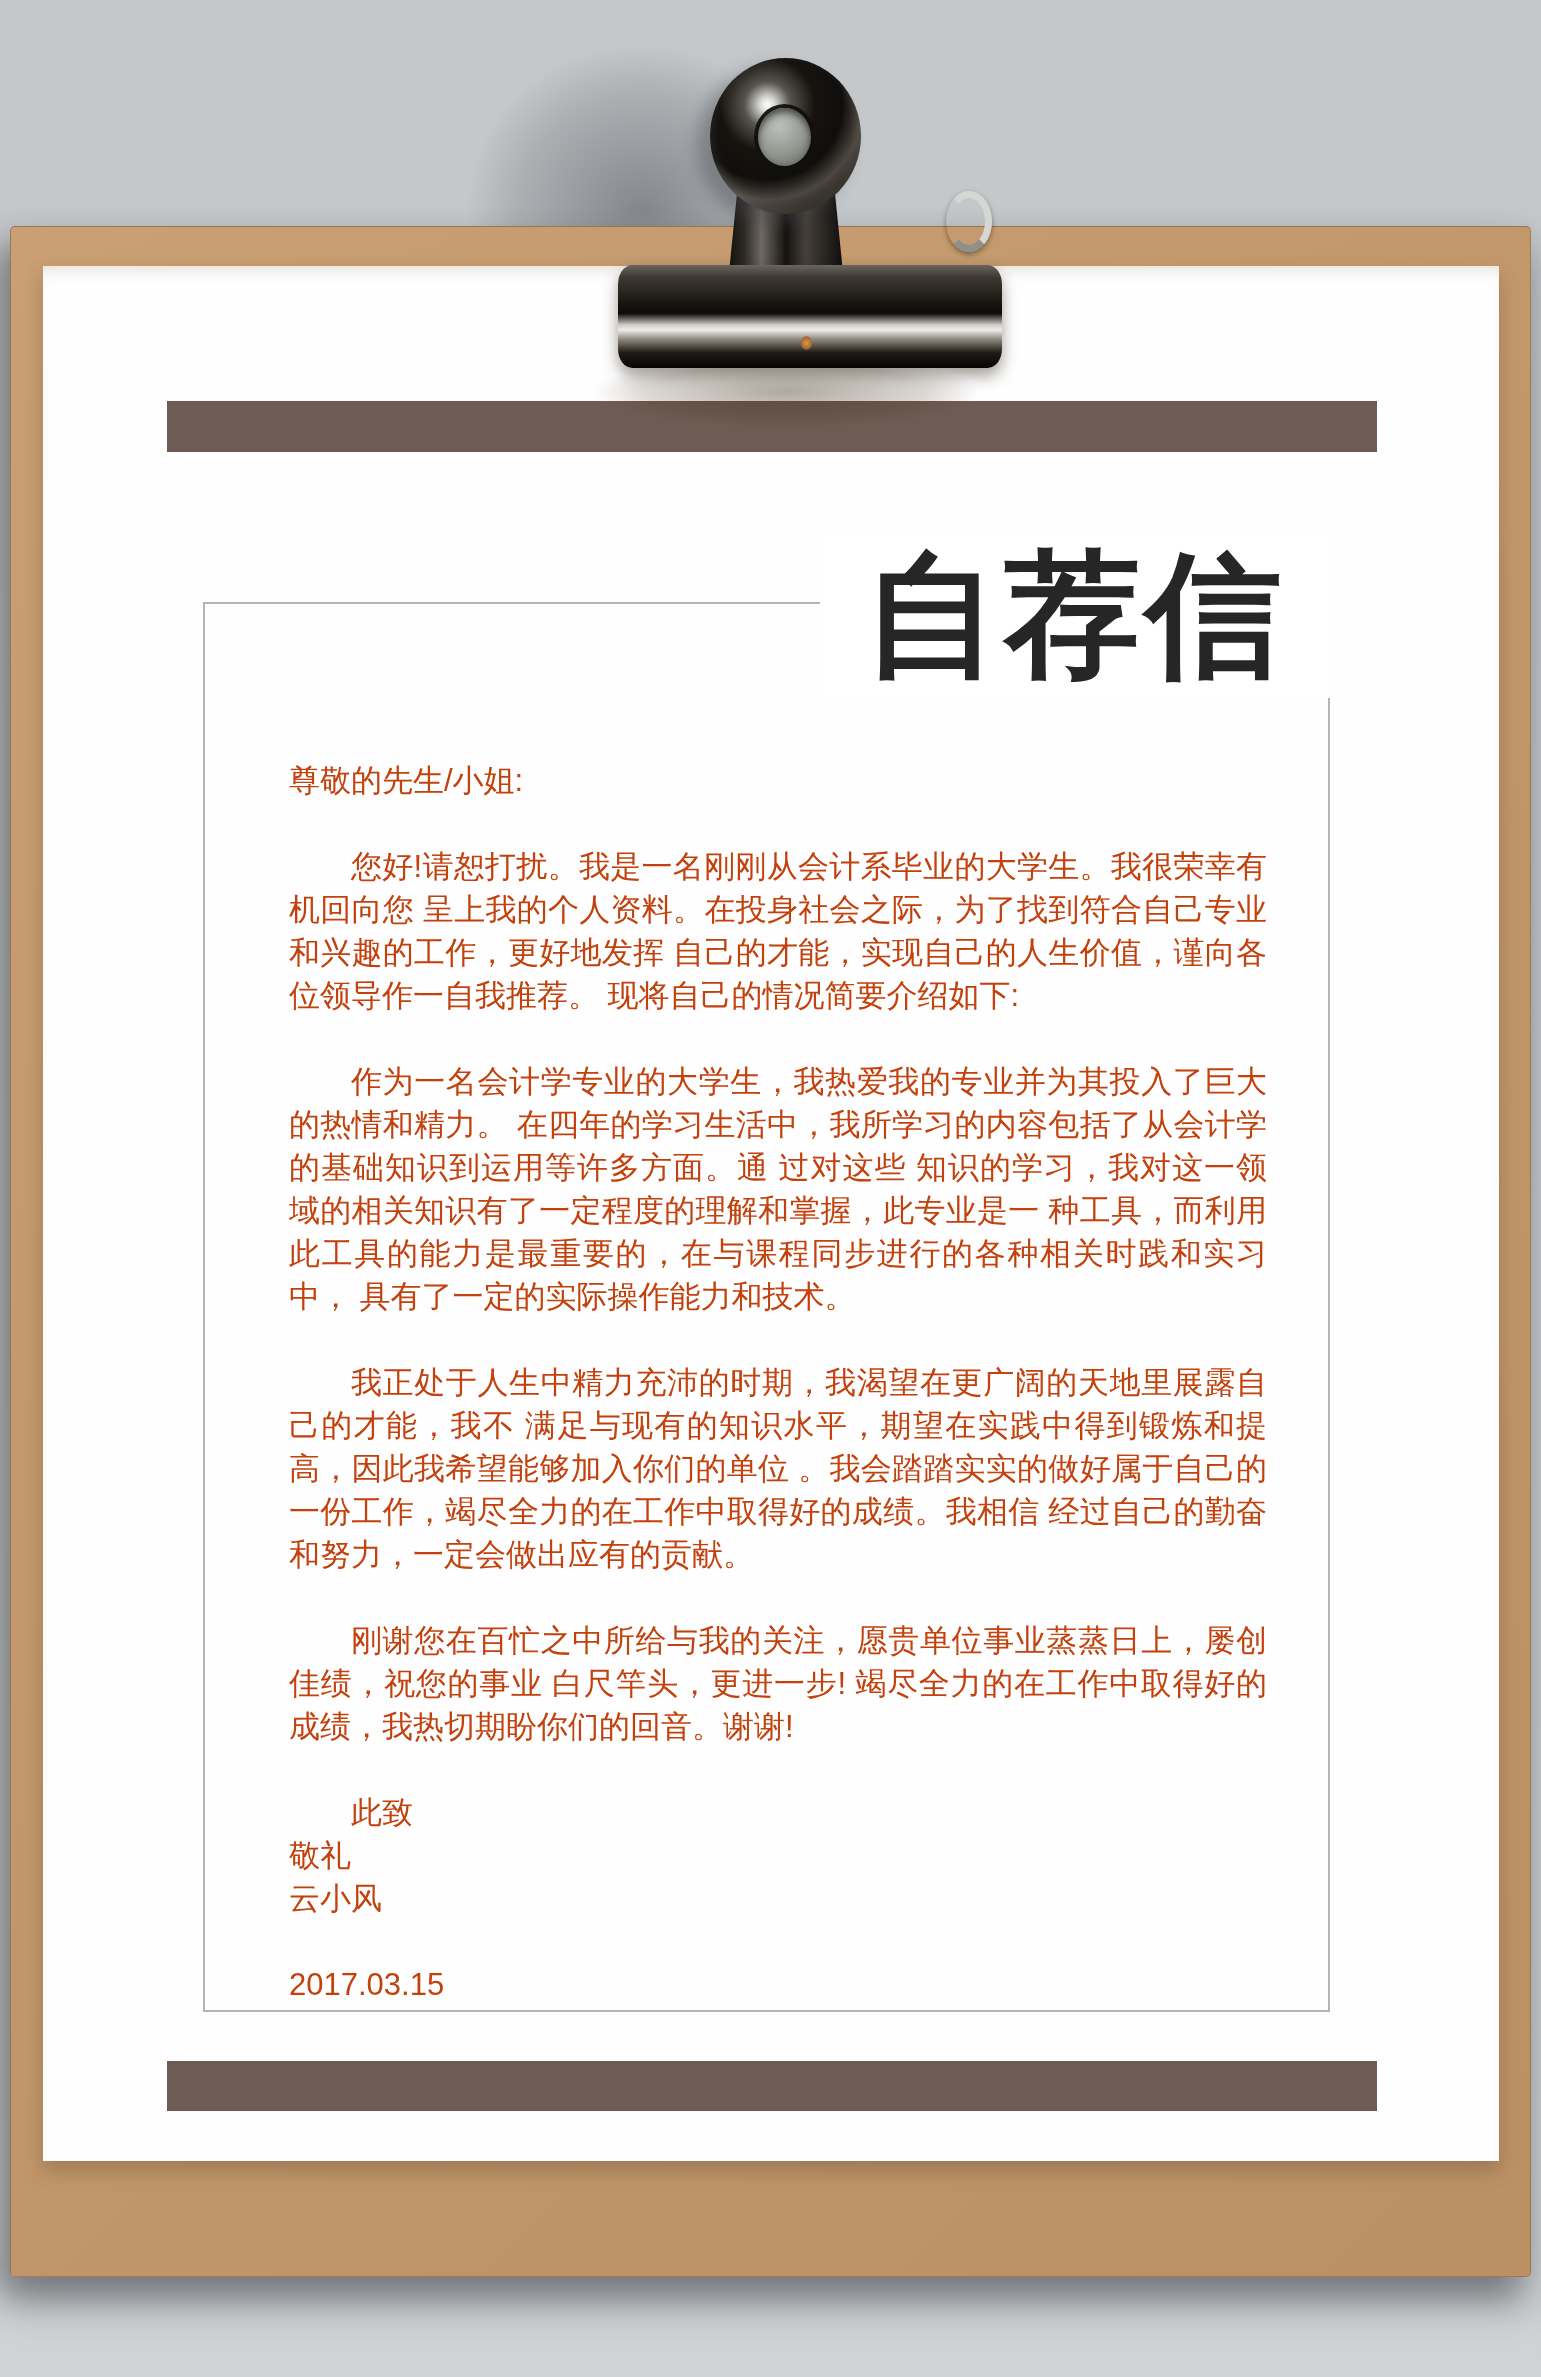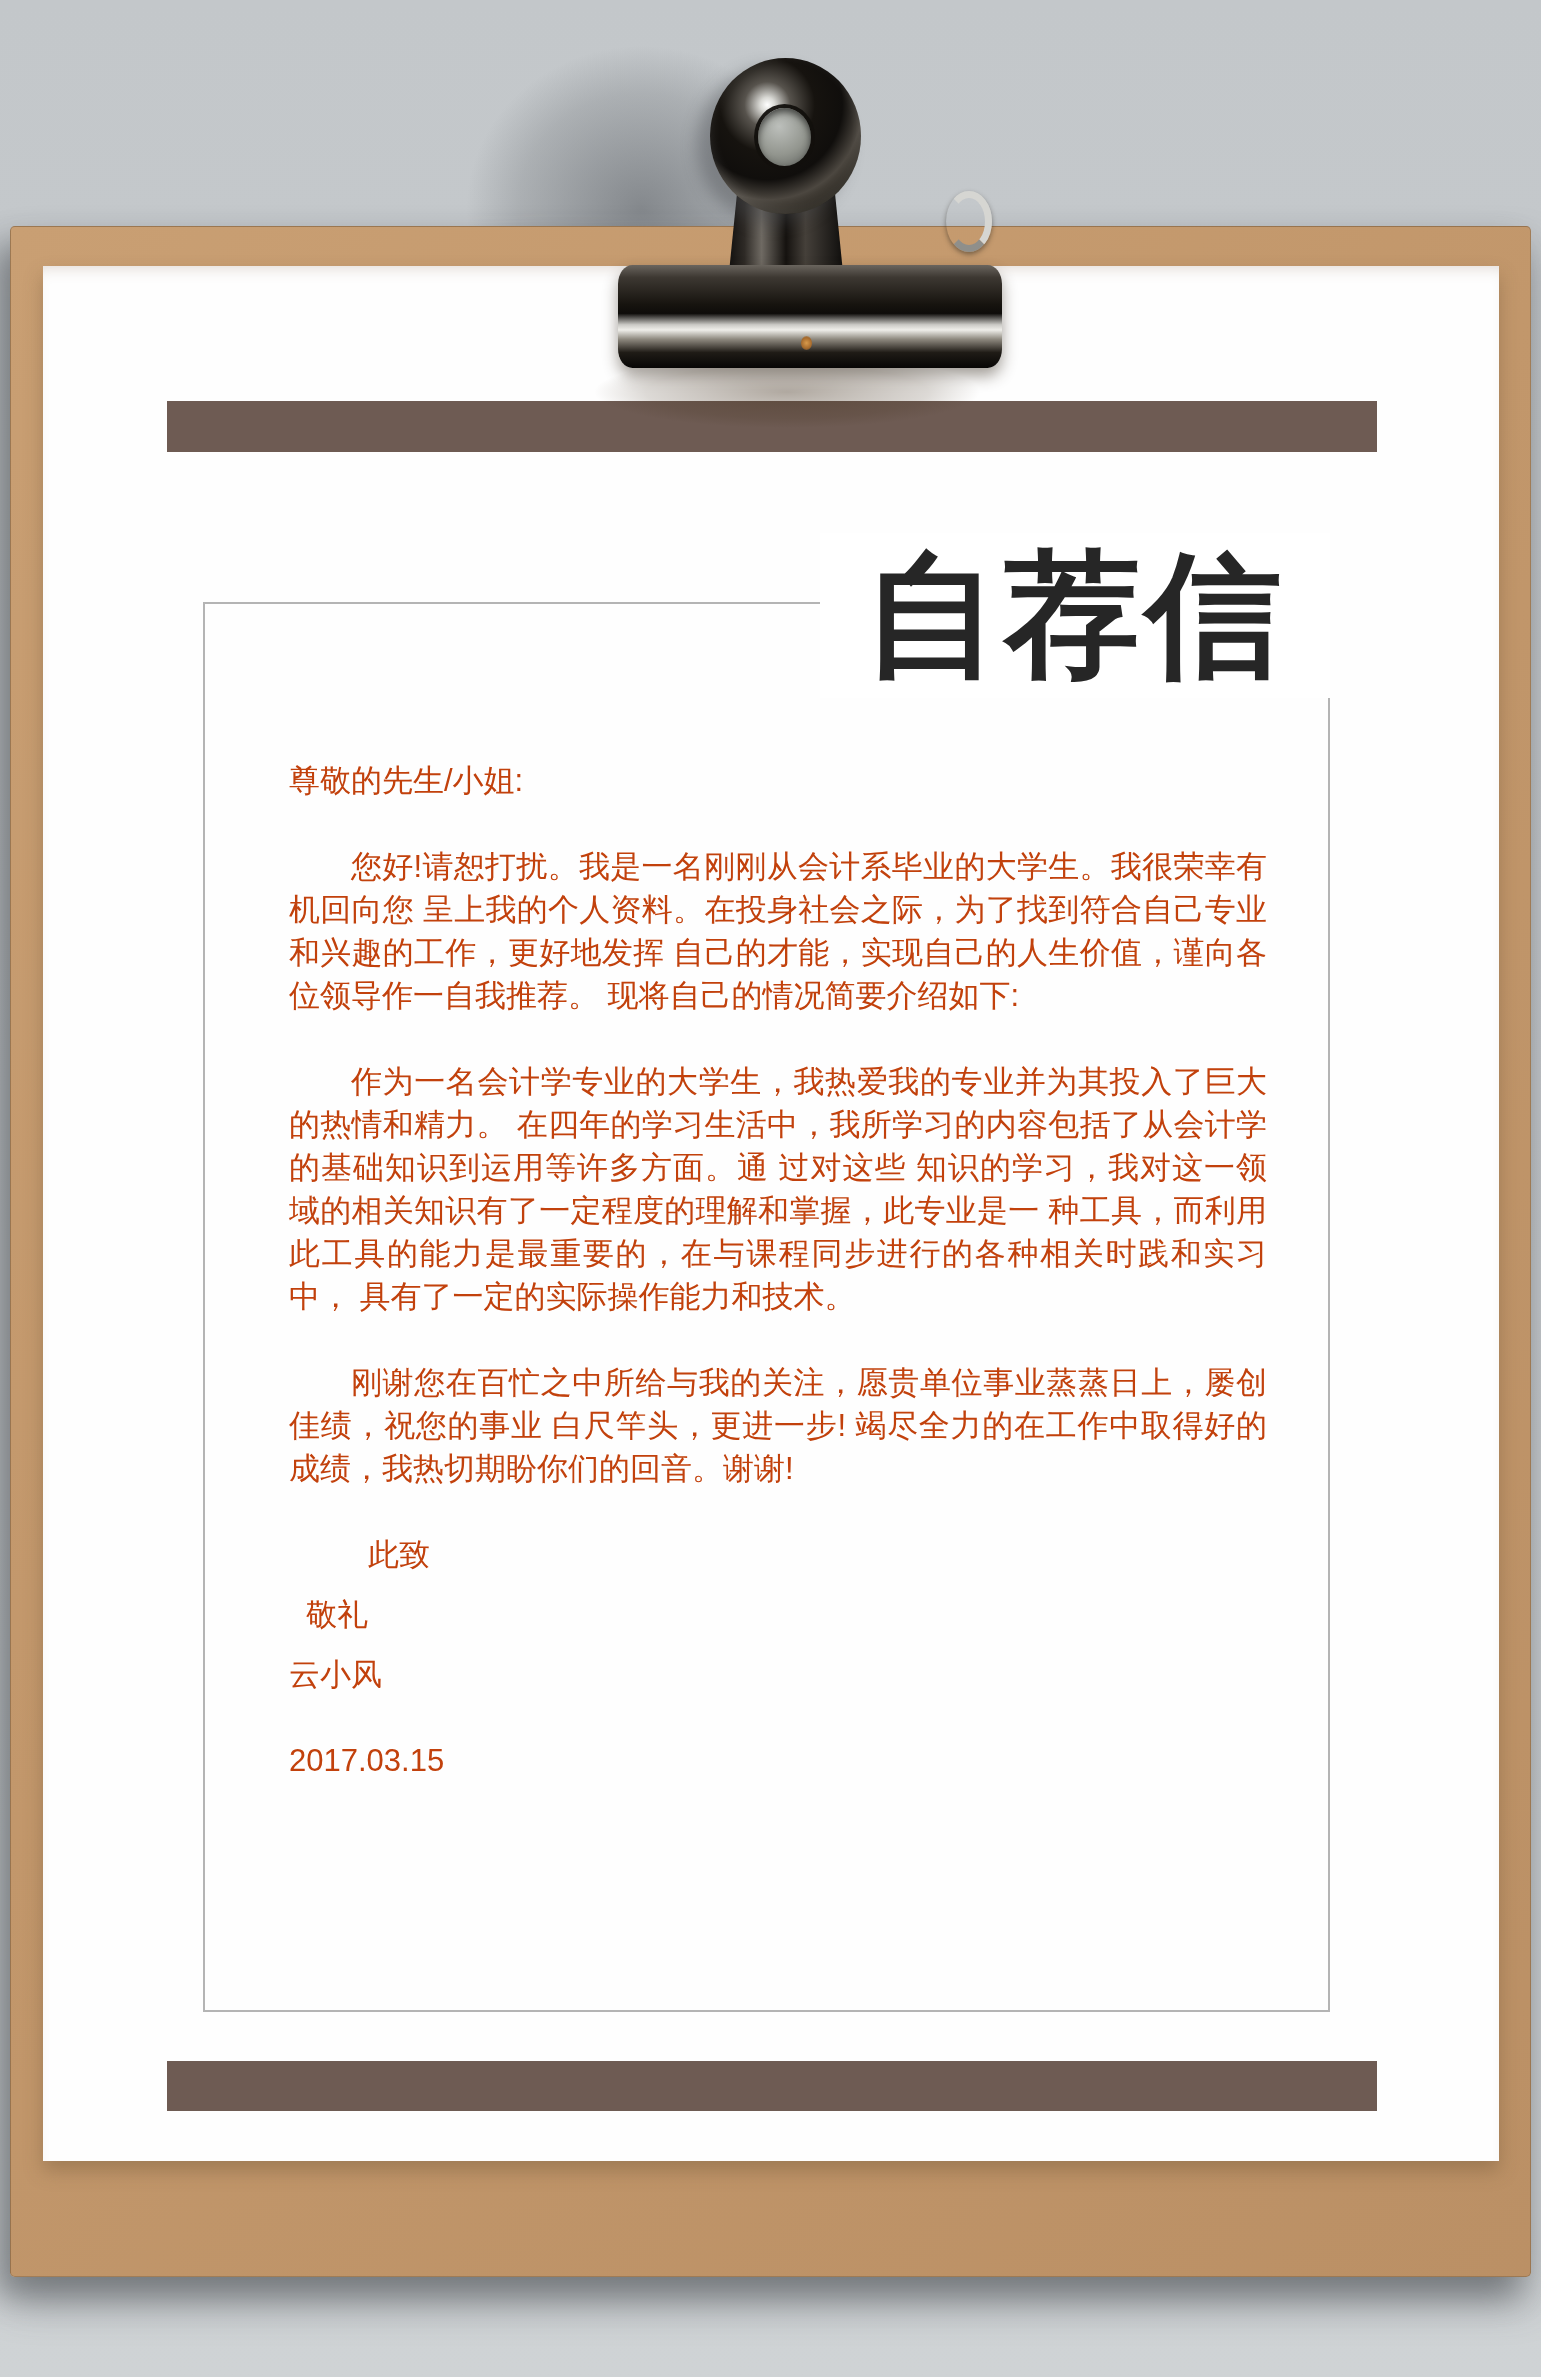--- a/index.html
+++ b/index.html
@@ -45,21 +45,21 @@
     display:inline-block;background:#ffffff;padding:0 44px;
     font-size:136px;line-height:165px;font-weight:900;color:#262626;
     letter-spacing:4.8px;
   }
   .letter{
     left:289px;top:759px;width:978px;z-index:5;
     font-size:31px;line-height:43px;color:#c2410c;text-align:justify;
   }
   .letter p{margin:0 0 43px 0;}
   .letter p.indent{text-indent:2em;}
-  .letter p.no-gap{margin:17px;}
+  .letter p.no-gap{margin:0;}
   .sig{ padding-right:11.2px;margin:0; }
   
   .clip-base-shadow{
     left:530px;top:344px;width:514px;height:96px;
     background:radial-gradient(closest-side,rgba(70,52,32,.42),rgba(70,52,32,.18) 55%,rgba(70,52,32,0) 75%);
     z-index:6;
   }
   .clip-neck{
     left:725px;top:119px;width:122px;height:193px;
     clip-path:polygon(16% 0,84% 0,100% 100%,0 100%);
@@ -113,20 +113,21 @@
 <div class="abs frame"></div>
 
 <div class="abs title-row">
   <span>自荐信</span>
 </div>
 
 <div class="abs letter">
   <p>尊敬的先生/小姐:</p>
   <p class="indent">您好!请恕打扰。我是一名刚刚从会计系毕业的大学生。我很荣幸有机回向您 呈上我的个人资料。在投身社会之际，为了找到符合自己专业和兴趣的工作，更好地发挥 自己的才能，实现自己的人生价值，谨向各位领导作一自我推荐。 现将自己的情况简要介绍如下:</p>
   <p class="indent">作为一名会计学专业的大学生，我热爱我的专业并为其投入了巨大的热情和精力。 在四年的学习生活中，我所学习的内容包括了从会计学的基础知识到运用等许多方面。通 过对这些 知识的学习，我对这一领域的相关知识有了一定程度的理解和掌握，此专业是一 种工具，而利用此工具的能力是最重要的，在与课程同步进行的各种相关时践和实习中， 具有了一定的实际操作能力和技术。</p>
+  <p class="indent">我正处于人生中精力充沛的时期，我渴望在更广阔的天地里展露自己的才能，我不 满足与现有的知识水平，期望在实践中得到锻炼和提高，因此我希望能够加入你们的单位 。我会踏踏实实的做好属于自己的一份工作，竭尽全力的在工作中取得好的成绩。我相信 经过自己的勤奋和努力，一定会做出应有的贡献。</p>
   <p class="indent">刚谢您在百忙之中所给与我的关注，愿贵单位事业蒸蒸日上，屡创佳绩，祝您的事业 白尺竿头，更进一步! 竭尽全力的在工作中取得好的成绩，我热切期盼你们的回音。谢谢!</p>
   <p class="indent no-gap">此致</p>
   <p class="no-gap">敬礼</p>
   <p class="sig">云小风</p>
   <p class="sig">2017.03.15</p>
 </div>
 
 <div class="abs clip-base-shadow"></div>
 <div class="abs clip-neck"></div>
 <div class="abs clip-spring"></div>

